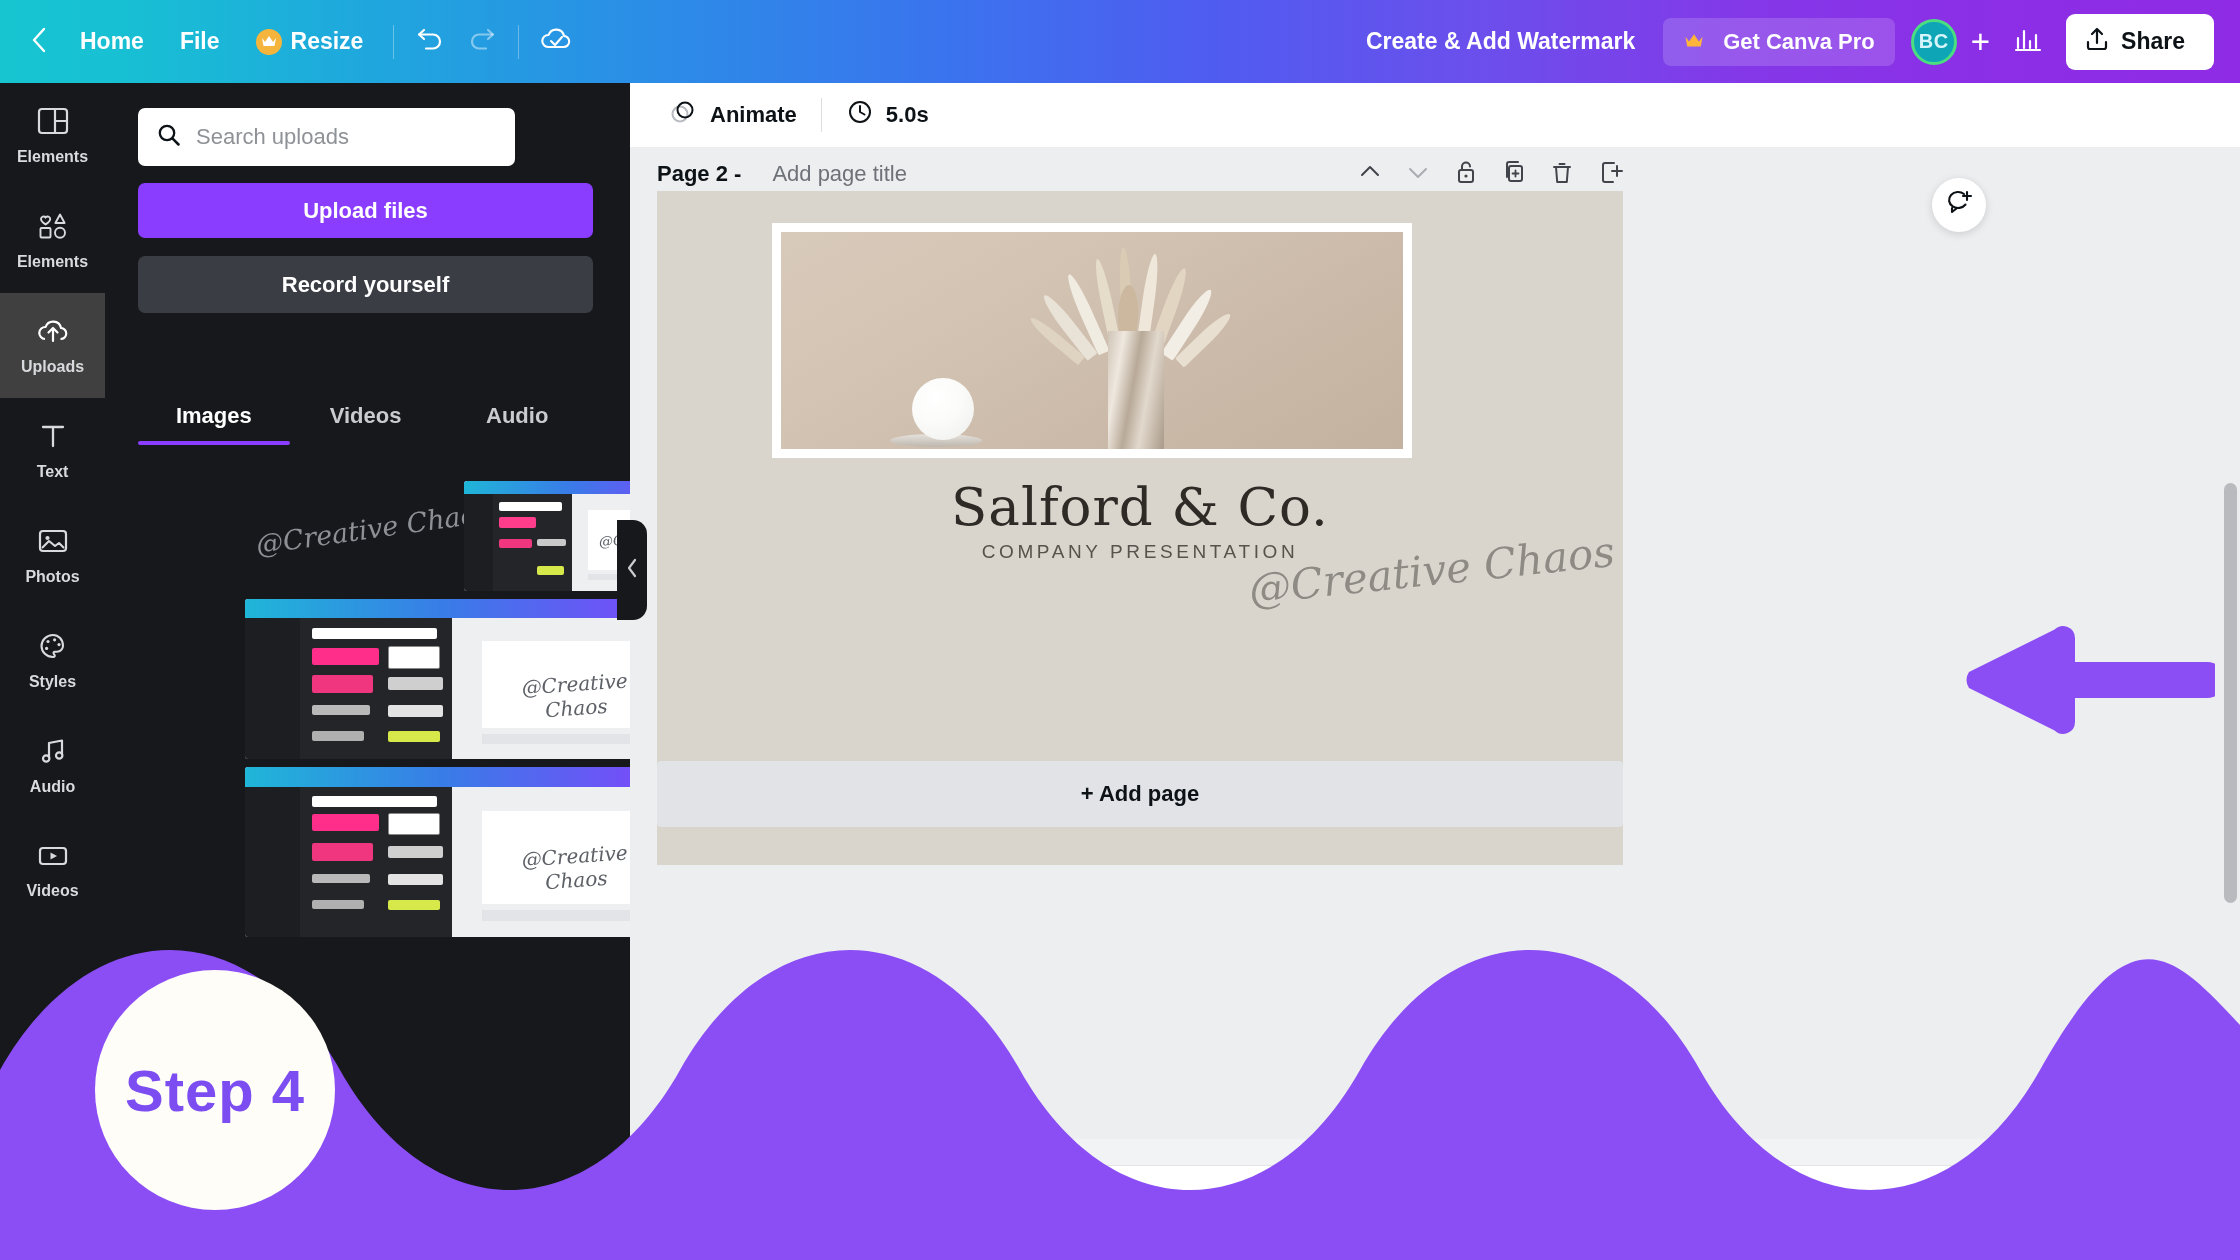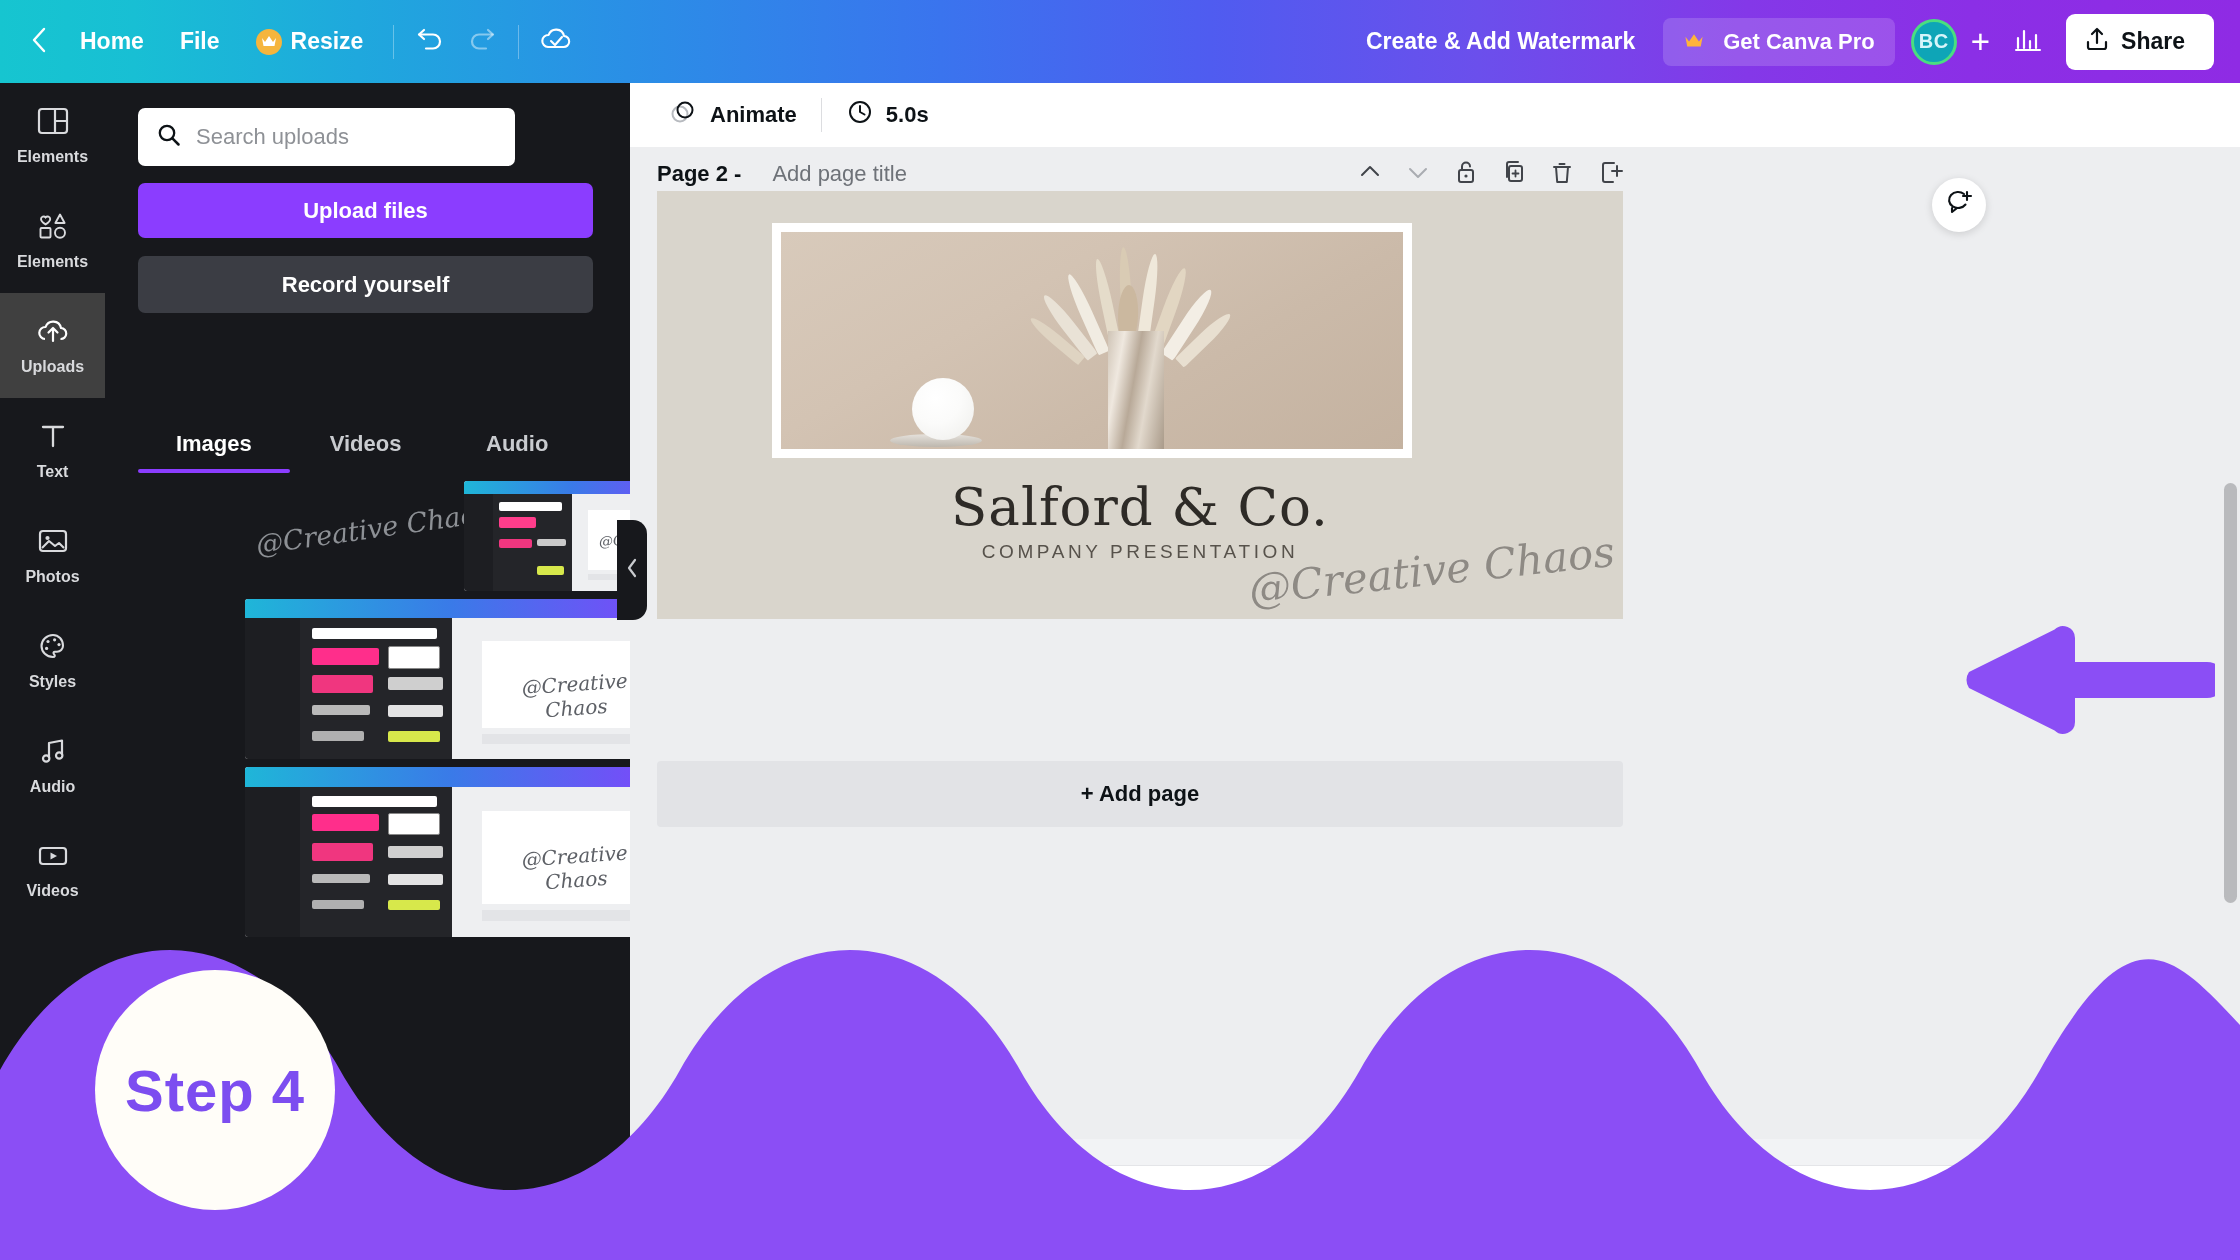--- a/index.html
+++ b/index.html
@@ -86,21 +86,21 @@
   }
   .btn-record {
     position: absolute; left: 33px; top: 173px; width: 455px; height: 57px;
     background: #3b3d44; color: #fff; border-radius: 7px;
     display:flex; align-items:center; justify-content:center;
     font-size: 22px; font-weight: 700;
   }
   .tabs { position: absolute; left: 33px; top: 320px; width: 455px; display: flex; }
   .tab {
     flex: 1; text-align: center; color: #c9cbcf; font-size: 22px; font-weight: 700;
-    padding-bottom: 16px; position: relative; margin-top: 28px;
+    padding-bottom: 16px; position: relative;
   }
   .tab.active { color: #fff; }
   .tab.active::after {
     content: ""; position: absolute; left: 0; right: 0; bottom: 0;
     height: 4px; background: #8b3dff; border-radius: 2px;
   }
   .thumbs { position: absolute; left: 140px; top: 398px; width: 460px; }
   .thumb { border-radius: 3px; overflow: hidden; margin-bottom: 8px; position: relative; }
 
   .wmark {
@@ -151,21 +151,21 @@
 
   .pagehead {
     position: absolute; left: 27px; top: 75px; width: 966px;
     display: flex; align-items: center; gap: 23px;
   }
   .ph-title { font-size: 22px; font-weight: 700; color: #0d1216; }
   .ph-sub { font-size: 22px; color: #6e7278; margin-left: 8px; }
   .ph-actions { margin-left: auto; display: flex; align-items: center; gap: 22px; }
 
   .slide {
-    position: absolute; left: 27px; top: 108px; width: 966px; height: 428px;
+    position: absolute; left: 27px; top: 108px; width: 966px; height: 674px;
     background: #d9d5cc; overflow: hidden;
   }
   .slide-photo {
     position: absolute; left: 115px; top: 32px; width: 640px; height: 235px;
     background: #fff; padding: 9px;
   }
   .photo-inner {
     width: 100%; height: 100%; position: relative; overflow: hidden;
     background: linear-gradient(150deg,#d8cabb 0%, #d3c3b3 35%, #cbbaa9 65%, #c4b2a0 100%);
   }

